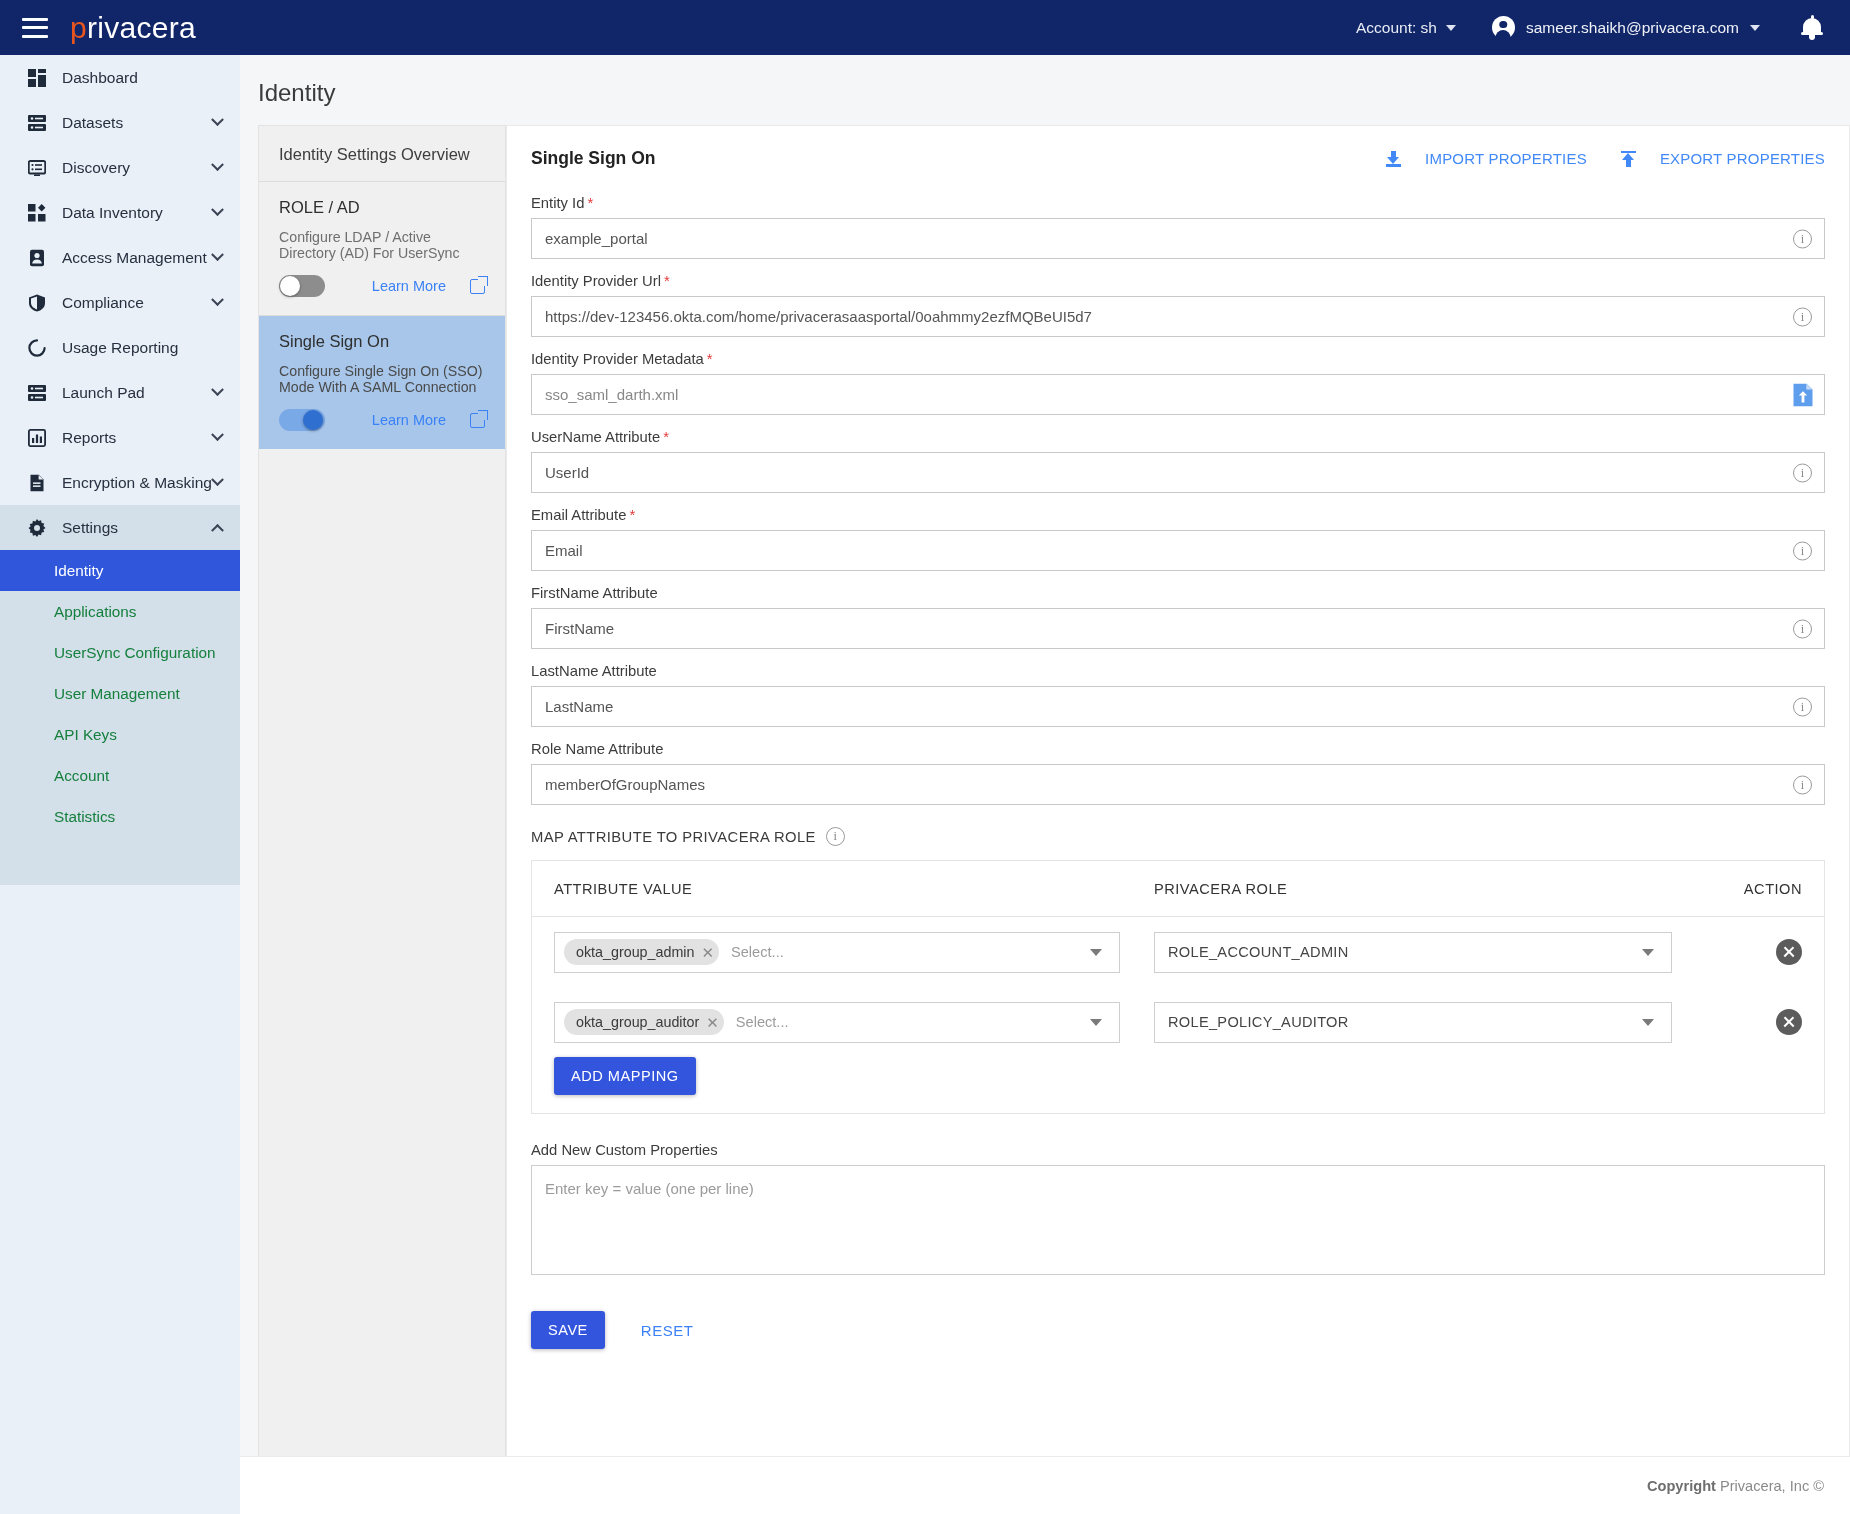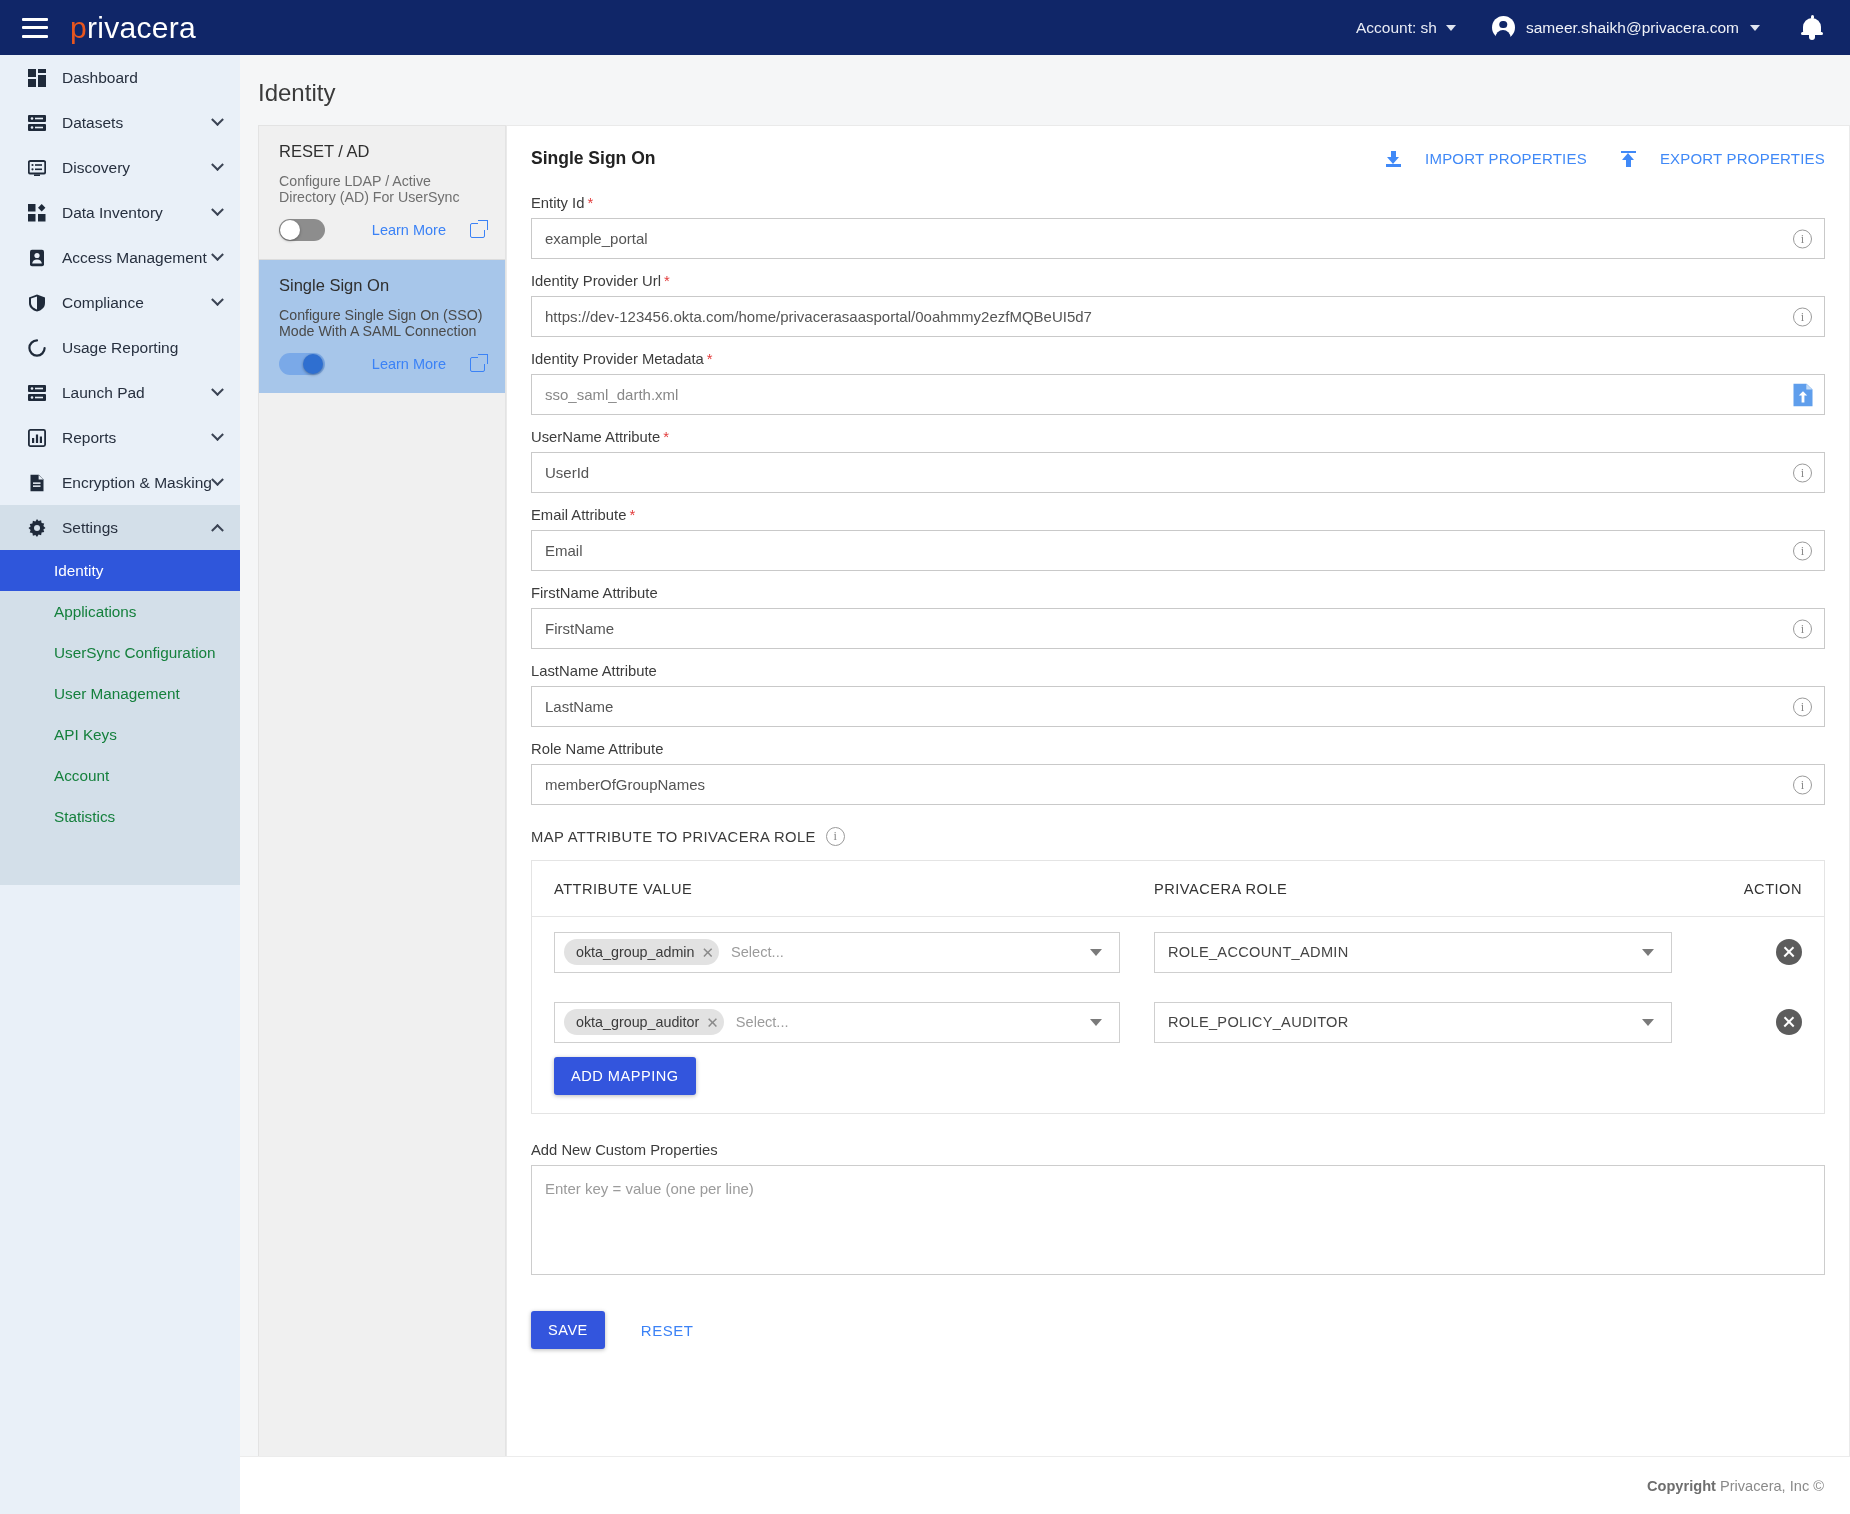--- a/index.html
+++ b/index.html
@@ -361,23 +361,24 @@
       </div>
       <div class="sb-tail"></div>
     </div>
 
     <div class="content">
       <div class="page-title">Identity</div>
 
       <div class="panels">
 
         <div class="overview">
+          <div class="ov-head">Identity Settings Overview</div>
 
           <div class="ov-card">
-            <div class="ov-title">RESET / AD</div>
+            <div class="ov-title">ROLE / AD</div>
             <div class="ov-desc">Configure LDAP / Active Directory (AD) For UserSync</div>
             <div class="ov-row">
               <div class="toggle off">
                   <span class="knob"></span>
                 </div>
               <div class="learn">
                 <span>Learn More</span>
                 <span class="ext"></span>
               </div>
             </div>

